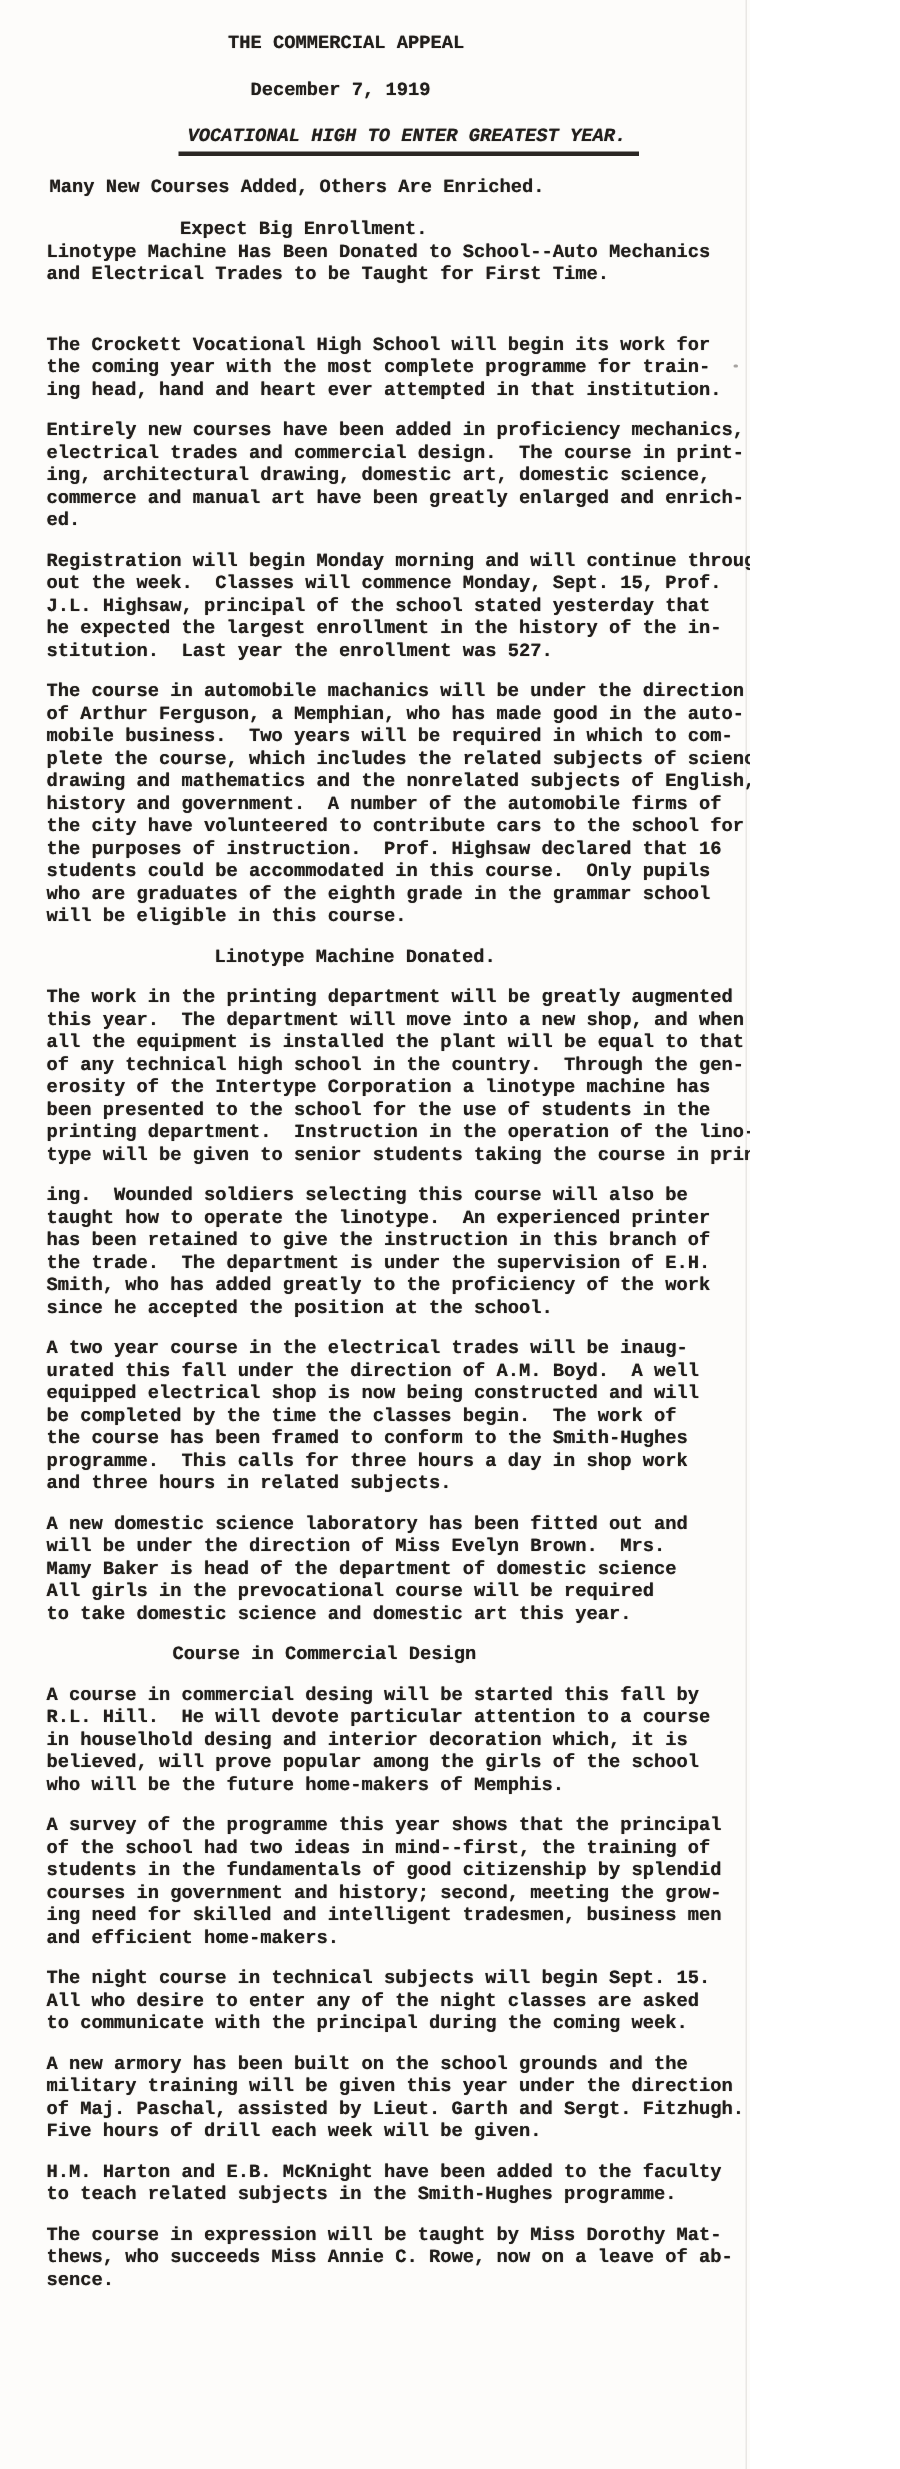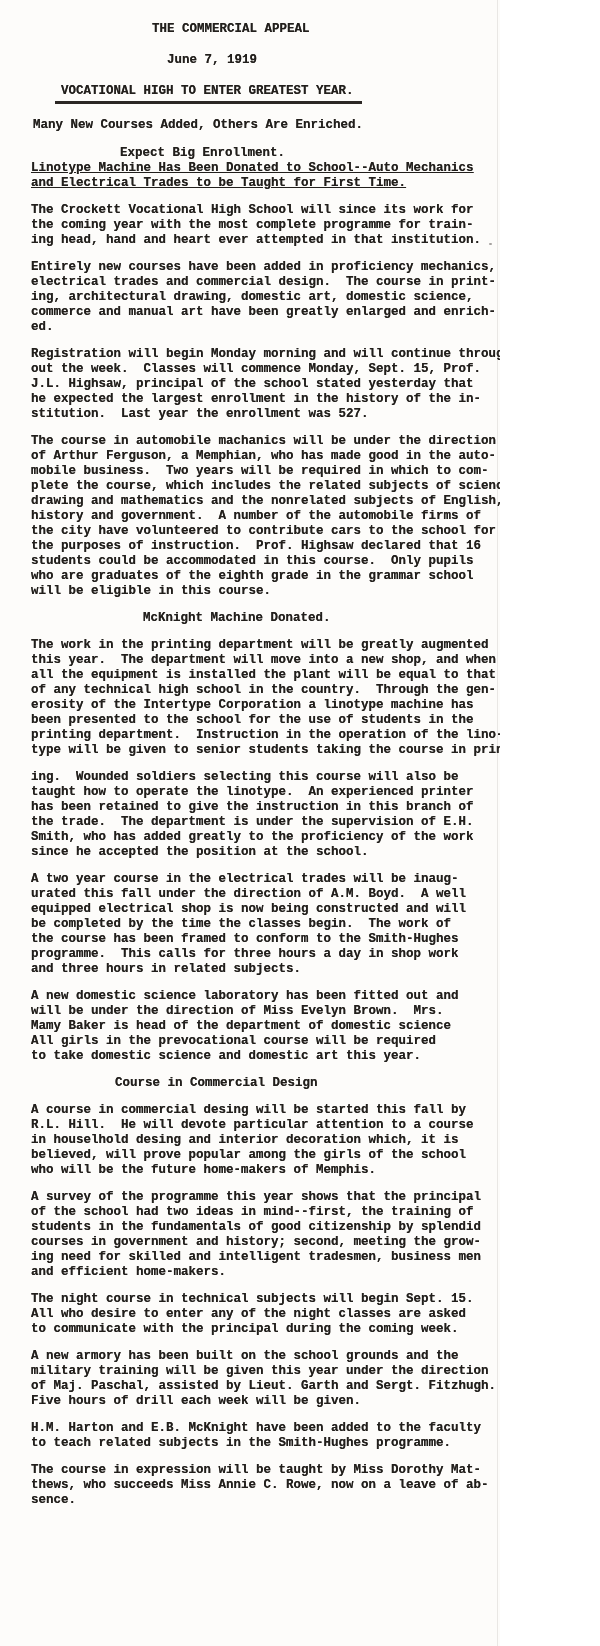--- a/index.html
+++ b/index.html
@@ -23,30 +23,30 @@
   }
   .page * {
     text-shadow: 0 0 0.6px rgba(34, 31, 28, 0.8);
   }
   .hdr, .para, .lede, .section-heading {
     white-space: pre;
     margin: 0;
   }
   .pub      { margin-left: 121px; margin-bottom: 16px; }
   .date     { margin-left: 136px; margin-bottom: 16px; }
-  .headline-row { margin-left: 30px; margin-bottom: 14px; }
+  .headline-row { margin-left: 94px; margin-bottom: 14px; font-style: italic; }
   .headline {
     display: inline-block;
     border-bottom: 3px solid #2b2724;
     padding: 0 8px 2px 6px;
     margin-left: -6px;
   }
   .deck1    { margin-left: 2px;  margin-bottom: 13px; }
   .deck2    { margin-left: 89px; }
-  .lede     { margin-bottom: 12px; text-decoration: underline; }
+  .lede     { margin-bottom: 32px; }
   .para     { margin-bottom: 12px; }
   .section-heading { margin-bottom: 12px; }
   .h-linotype { margin-left: 112px; }
   .h-design   { margin-left: 84px; }
   .scan-edge-line {
     position: absolute;
     top: 0;
     right: 2px;
     width: 1px;
     height: 100%;
@@ -61,31 +61,31 @@
     background: rgba(60, 55, 50, 0.45);
     border-radius: 1px;
   }
 </style>
 </head>
 <body>
 
 <div class="page">
 
   <div class="hdr pub">THE COMMERCIAL APPEAL</div>
-  <div class="hdr date">June 7, 1919</div>
+  <div class="hdr date">December 7, 1919</div>
 
   <div class="hdr headline-row"><span class="headline">VOCATIONAL HIGH TO ENTER GREATEST YEAR.</span></div>
 
   <div class="hdr deck1">Many New Courses Added, Others Are Enriched.</div>
   <div class="hdr deck2">Expect Big Enrollment.</div>
 
   <div class="lede">Linotype Machine Has Been Donated to School--Auto Mechanics
 and Electrical Trades to be Taught for First Time.</div>
 
-  <div class="para">The Crockett Vocational High School will since its work for
+  <div class="para">The Crockett Vocational High School will begin its work for
 the coming year with the most complete programme for train-
 ing head, hand and heart ever attempted in that institution.</div>
   <div class="para">Entirely new courses have been added in proficiency mechanics,
 electrical trades and commercial design.  The course in print-
 ing, architectural drawing, domestic art, domestic science,
 commerce and manual art have been greatly enlarged and enrich-
 ed.</div>
   <div class="para">Registration will begin Monday morning and will continue through-
 out the week.  Classes will commence Monday, Sept. 15, Prof.
 J.L. Highsaw, principal of the school stated yesterday that
@@ -96,21 +96,21 @@
 mobile business.  Two years will be required in which to com-
 plete the course, which includes the related subjects of science
 drawing and mathematics and the nonrelated subjects of English,
 history and government.  A number of the automobile firms of
 the city have volunteered to contribute cars to the school for
 the purposes of instruction.  Prof. Highsaw declared that 16
 students could be accommodated in this course.  Only pupils
 who are graduates of the eighth grade in the grammar school
 will be eligible in this course.</div>
 
-  <div class="section-heading h-linotype">McKnight Machine Donated.</div>
+  <div class="section-heading h-linotype">Linotype Machine Donated.</div>
 
   <div class="para">The work in the printing department will be greatly augmented
 this year.  The department will move into a new shop, and when
 all the equipment is installed the plant will be equal to that
 of any technical high school in the country.  Through the gen-
 erosity of the Intertype Corporation a linotype machine has
 been presented to the school for the use of students in the
 printing department.  Instruction in the operation of the lino-
 type will be given to senior students taking the course in print-</div>
   <div class="para">ing.  Wounded soldiers selecting this course will also be

